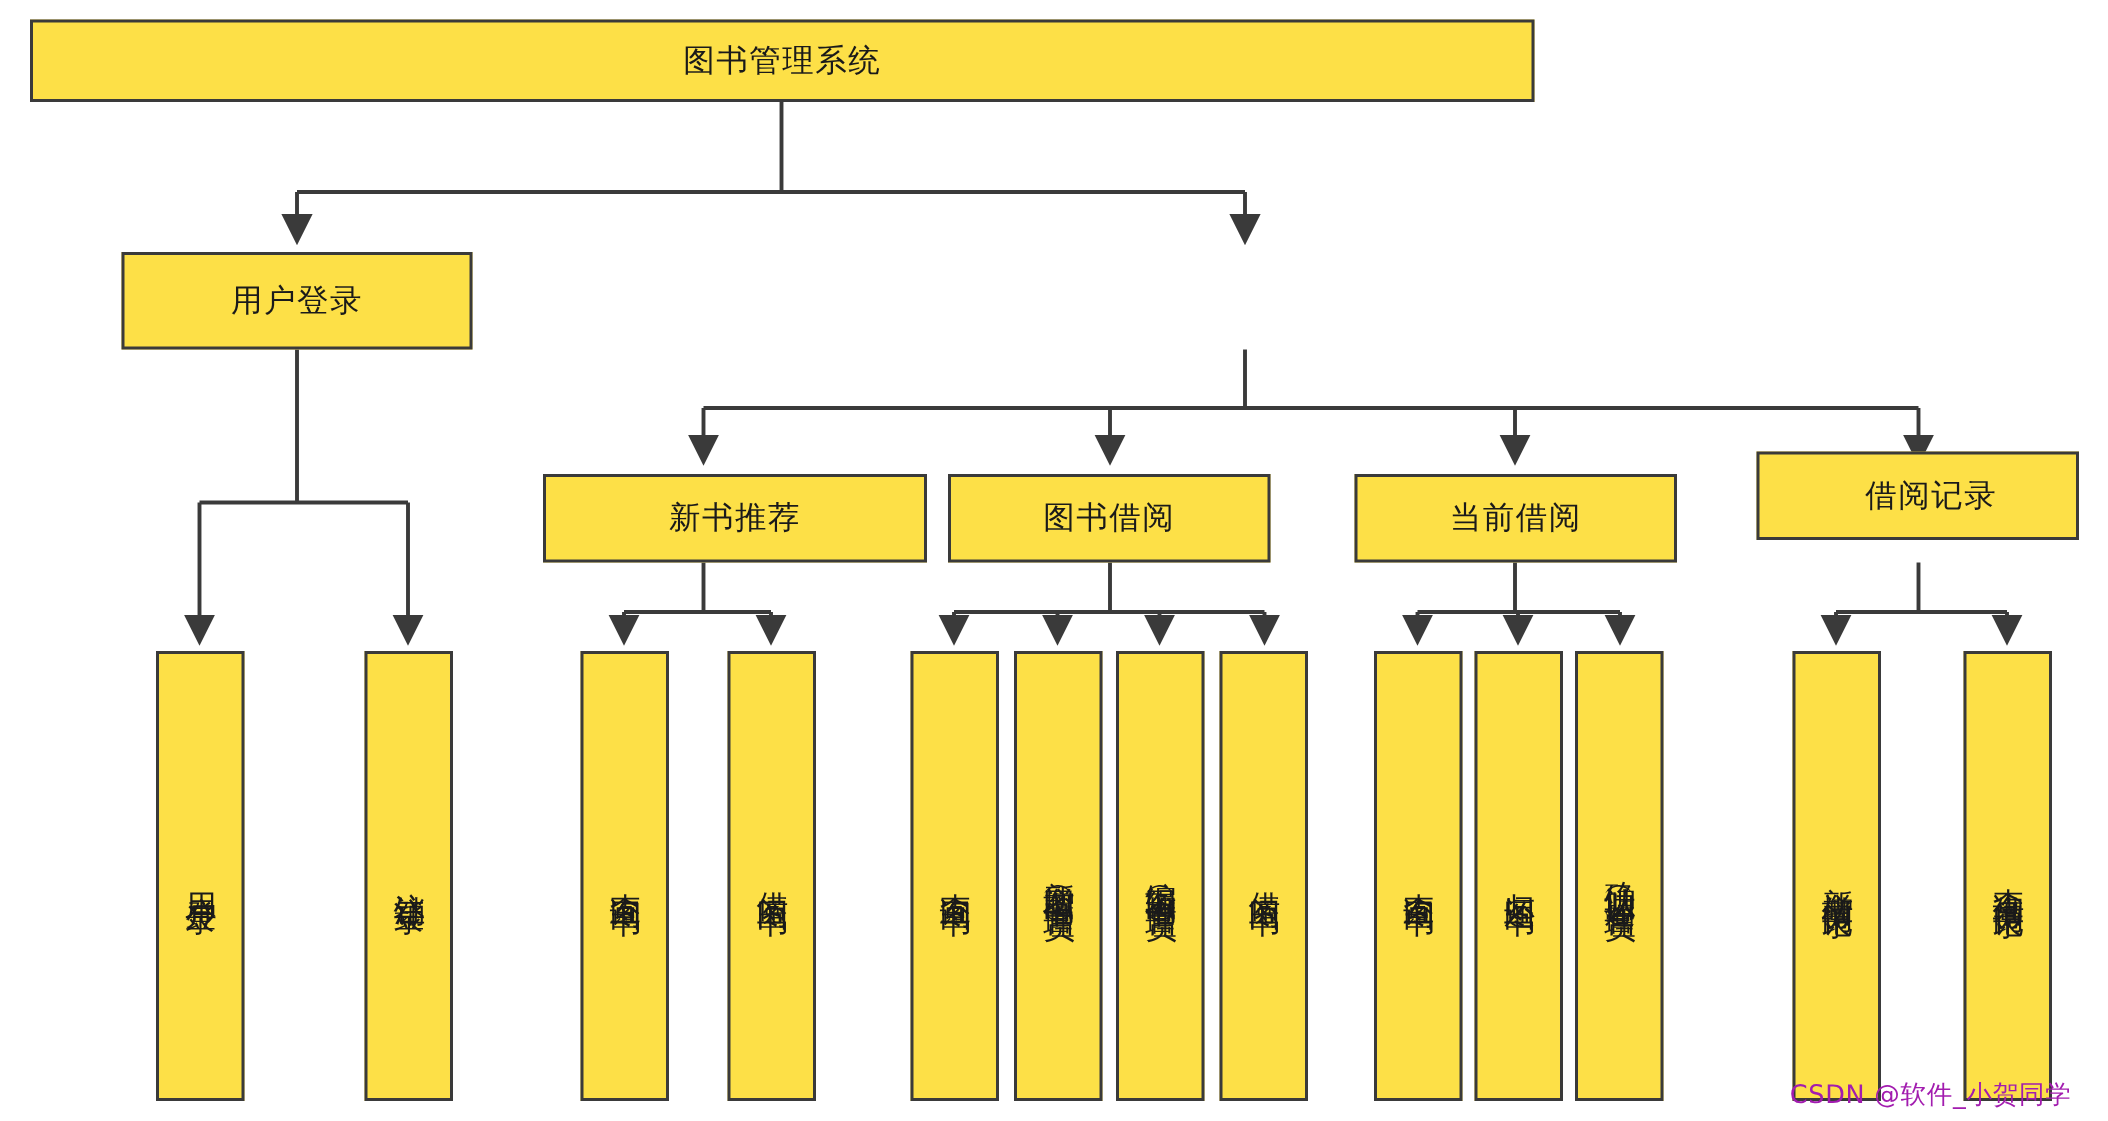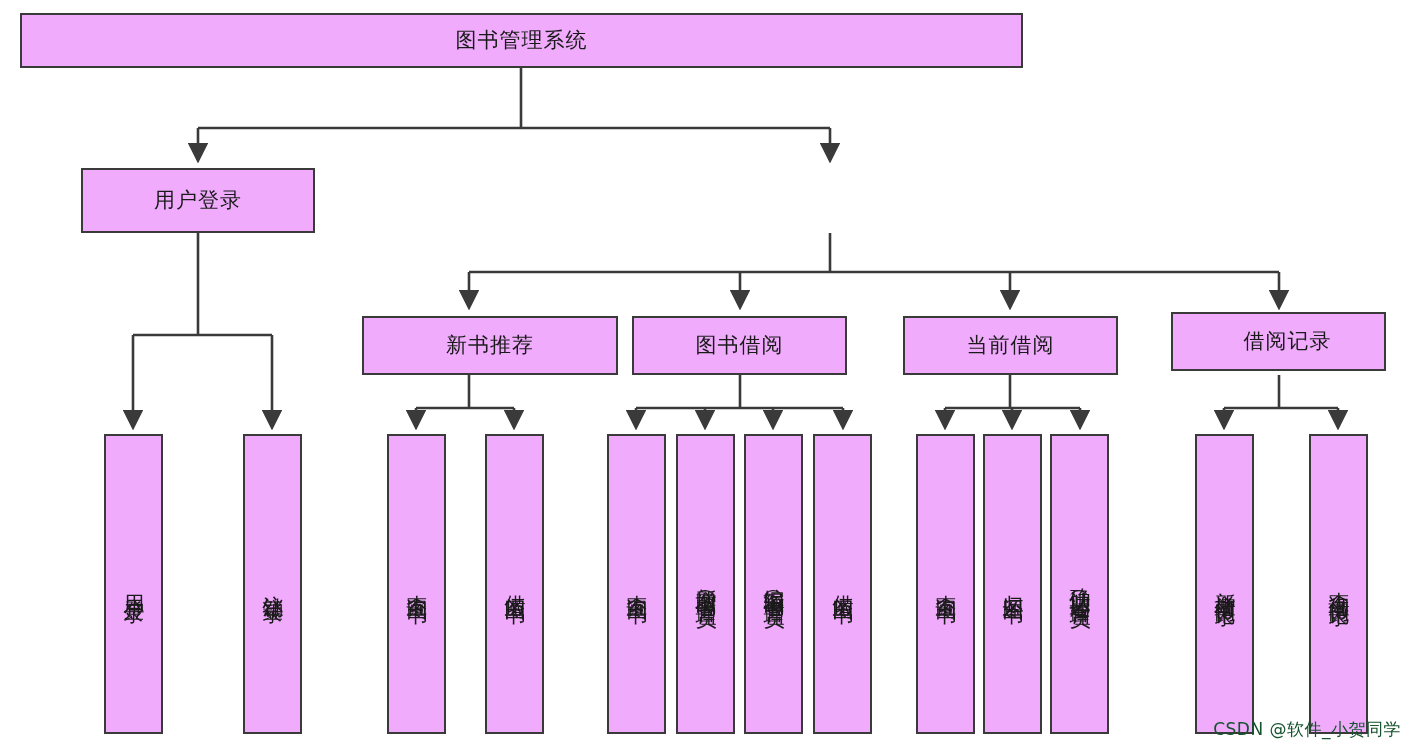--- a/index.html
+++ b/index.html
@@ -22,21 +22,21 @@
     position: absolute;
     left: 0;
     top: 0;
     width: 1405px;
     height: 747px;
   }
   .node {
     position: absolute;
     box-sizing: border-box;
     border: 2px solid #3a3a3a;
-    background: #f0abfc;
+    background: #fde047;
     display: flex;
     align-items: center;
     justify-content: center;
     color: #1a1a1a;
     z-index: 2;
   }
   .node-label {
     display: block;
     text-align: center;
     line-height: 1.18;
@@ -53,24 +53,24 @@
   .node.vert .node-label {
     writing-mode: vertical-rl;
     text-orientation: upright;
     font-size: 21px;
     letter-spacing: 3px;
     line-height: 1;
     white-space: nowrap;
   }
   #watermark {
     position: absolute;
-    right: 4px;
+    right: 24px;
     bottom: 6px;
     font-size: 17px;
-    color: #14532d;
+    color: #a21caf;
     letter-spacing: 0.5px;
     z-index: 5;
     white-space: nowrap;
     pointer-events: none;
   }
 </style>
 </head>
 <body>
 
 <div id="diagram-root">
@@ -135,21 +135,21 @@
 
   <div class="node horiz" style="left:362px; top:316px; width:256px; height:59px;">
     <span class="node-label">新书推荐</span>
   </div>
   <div class="node horiz" style="left:632px; top:316px; width:215px; height:59px;">
     <span class="node-label">图书借阅</span>
   </div>
   <div class="node horiz" style="left:903px; top:316px; width:215px; height:59px;">
     <span class="node-label">当前借阅</span>
   </div>
-  <div class="node horiz" style="left:1171px; top:312px; width:215px; height:59px;padding-left:18px;">
+  <div class="node horiz" style="left:1171px; top:301px; width:215px; height:59px;padding-left:18px;">
     <span class="node-label">借阅记录</span>
   </div>
 
   <div class="node vert" style="left:104px; top:434px; width:59px; height:300px;">
     <span class="node-label">用户登录</span>
   </div>
   <div class="node vert" style="left:243px; top:434px; width:59px; height:300px;">
     <span class="node-label">注销登录</span>
   </div>
 

